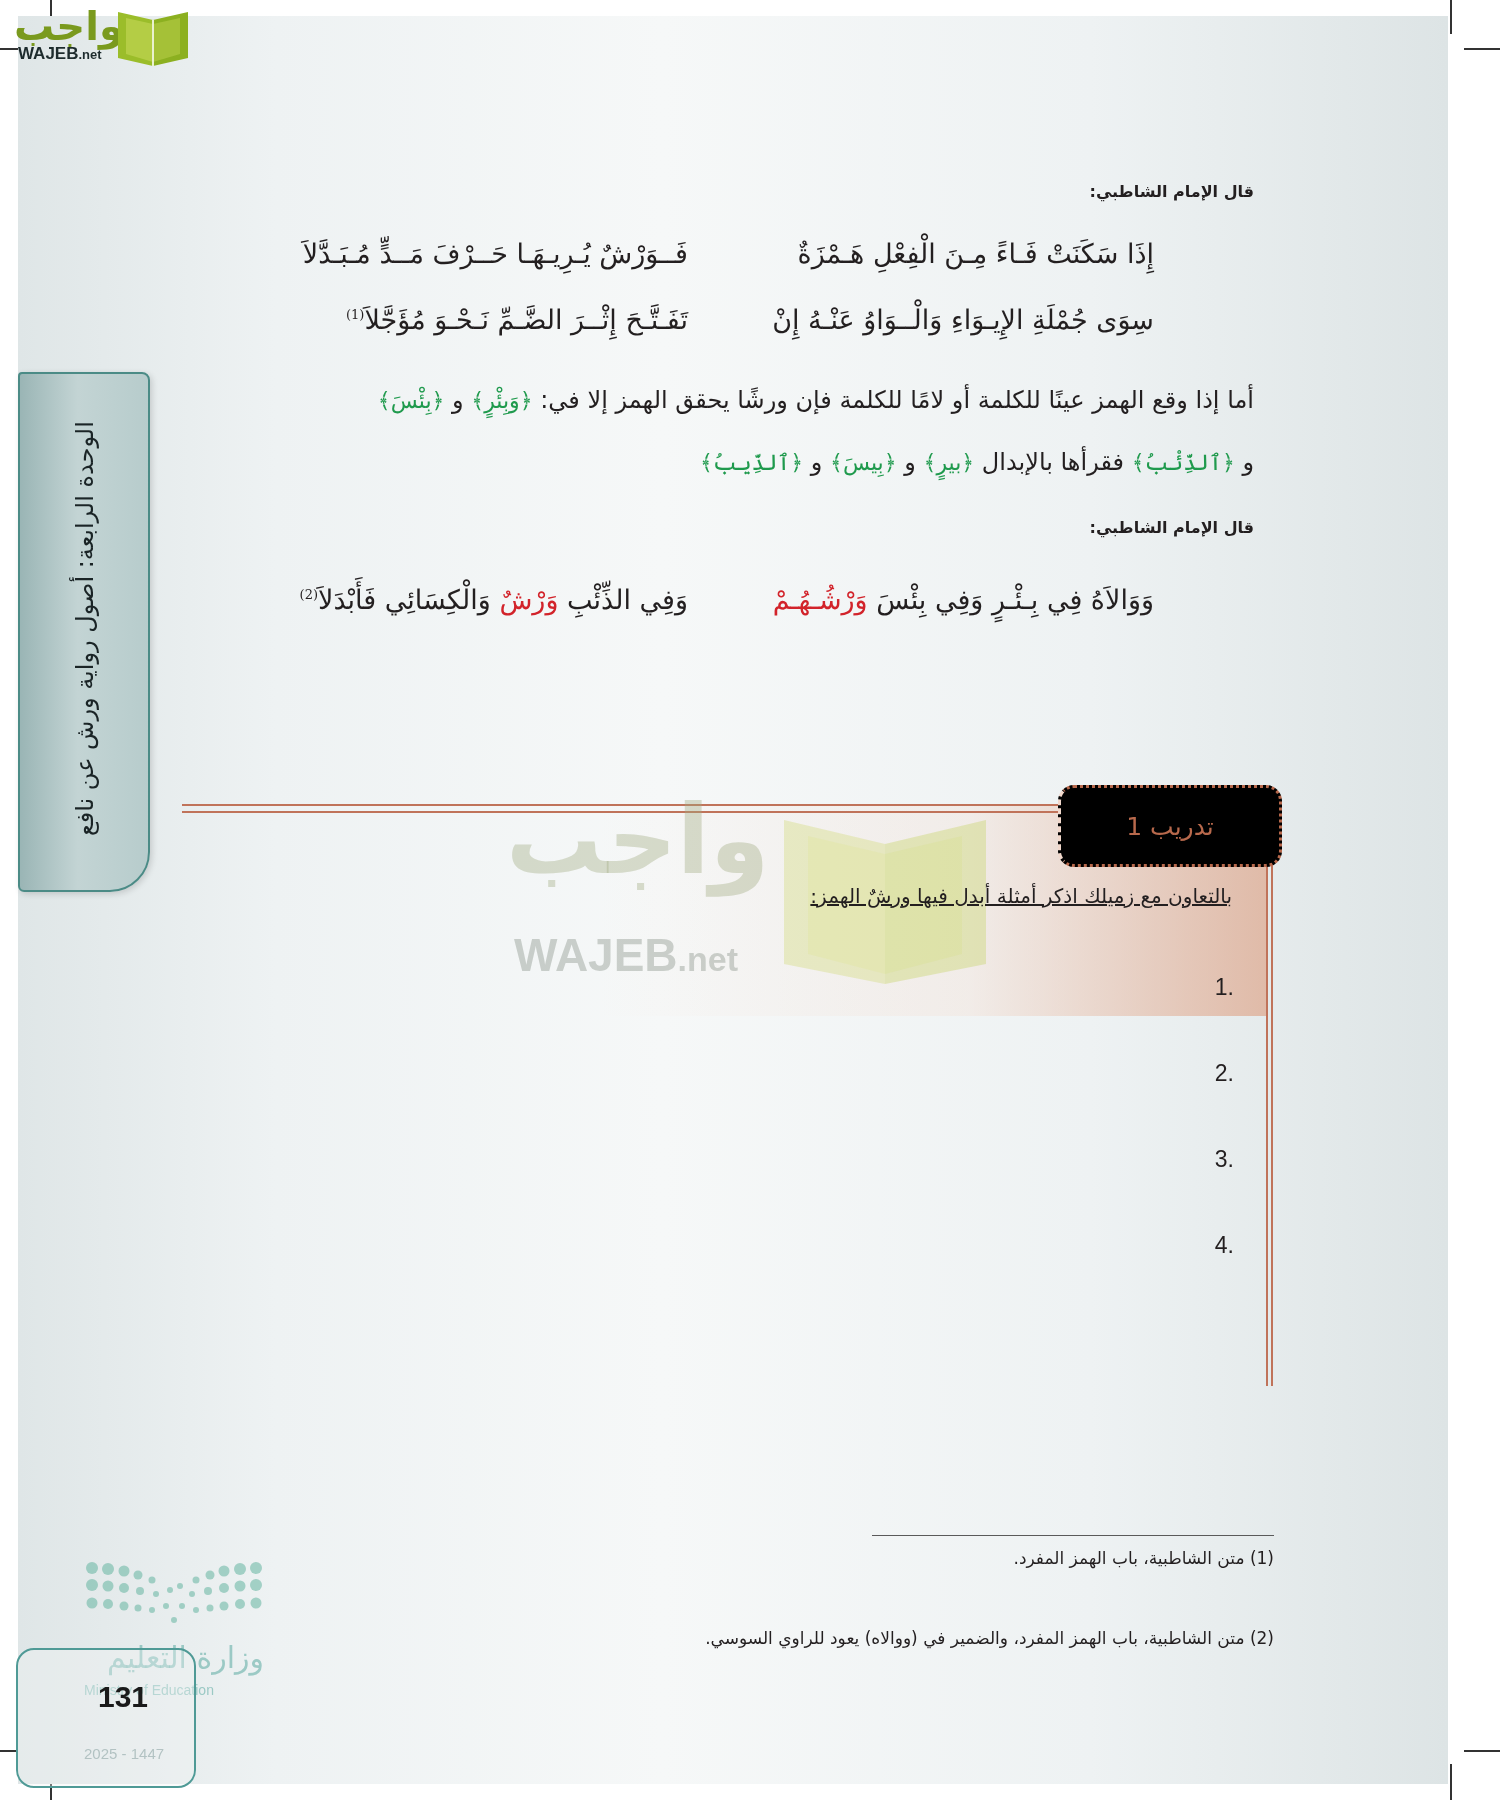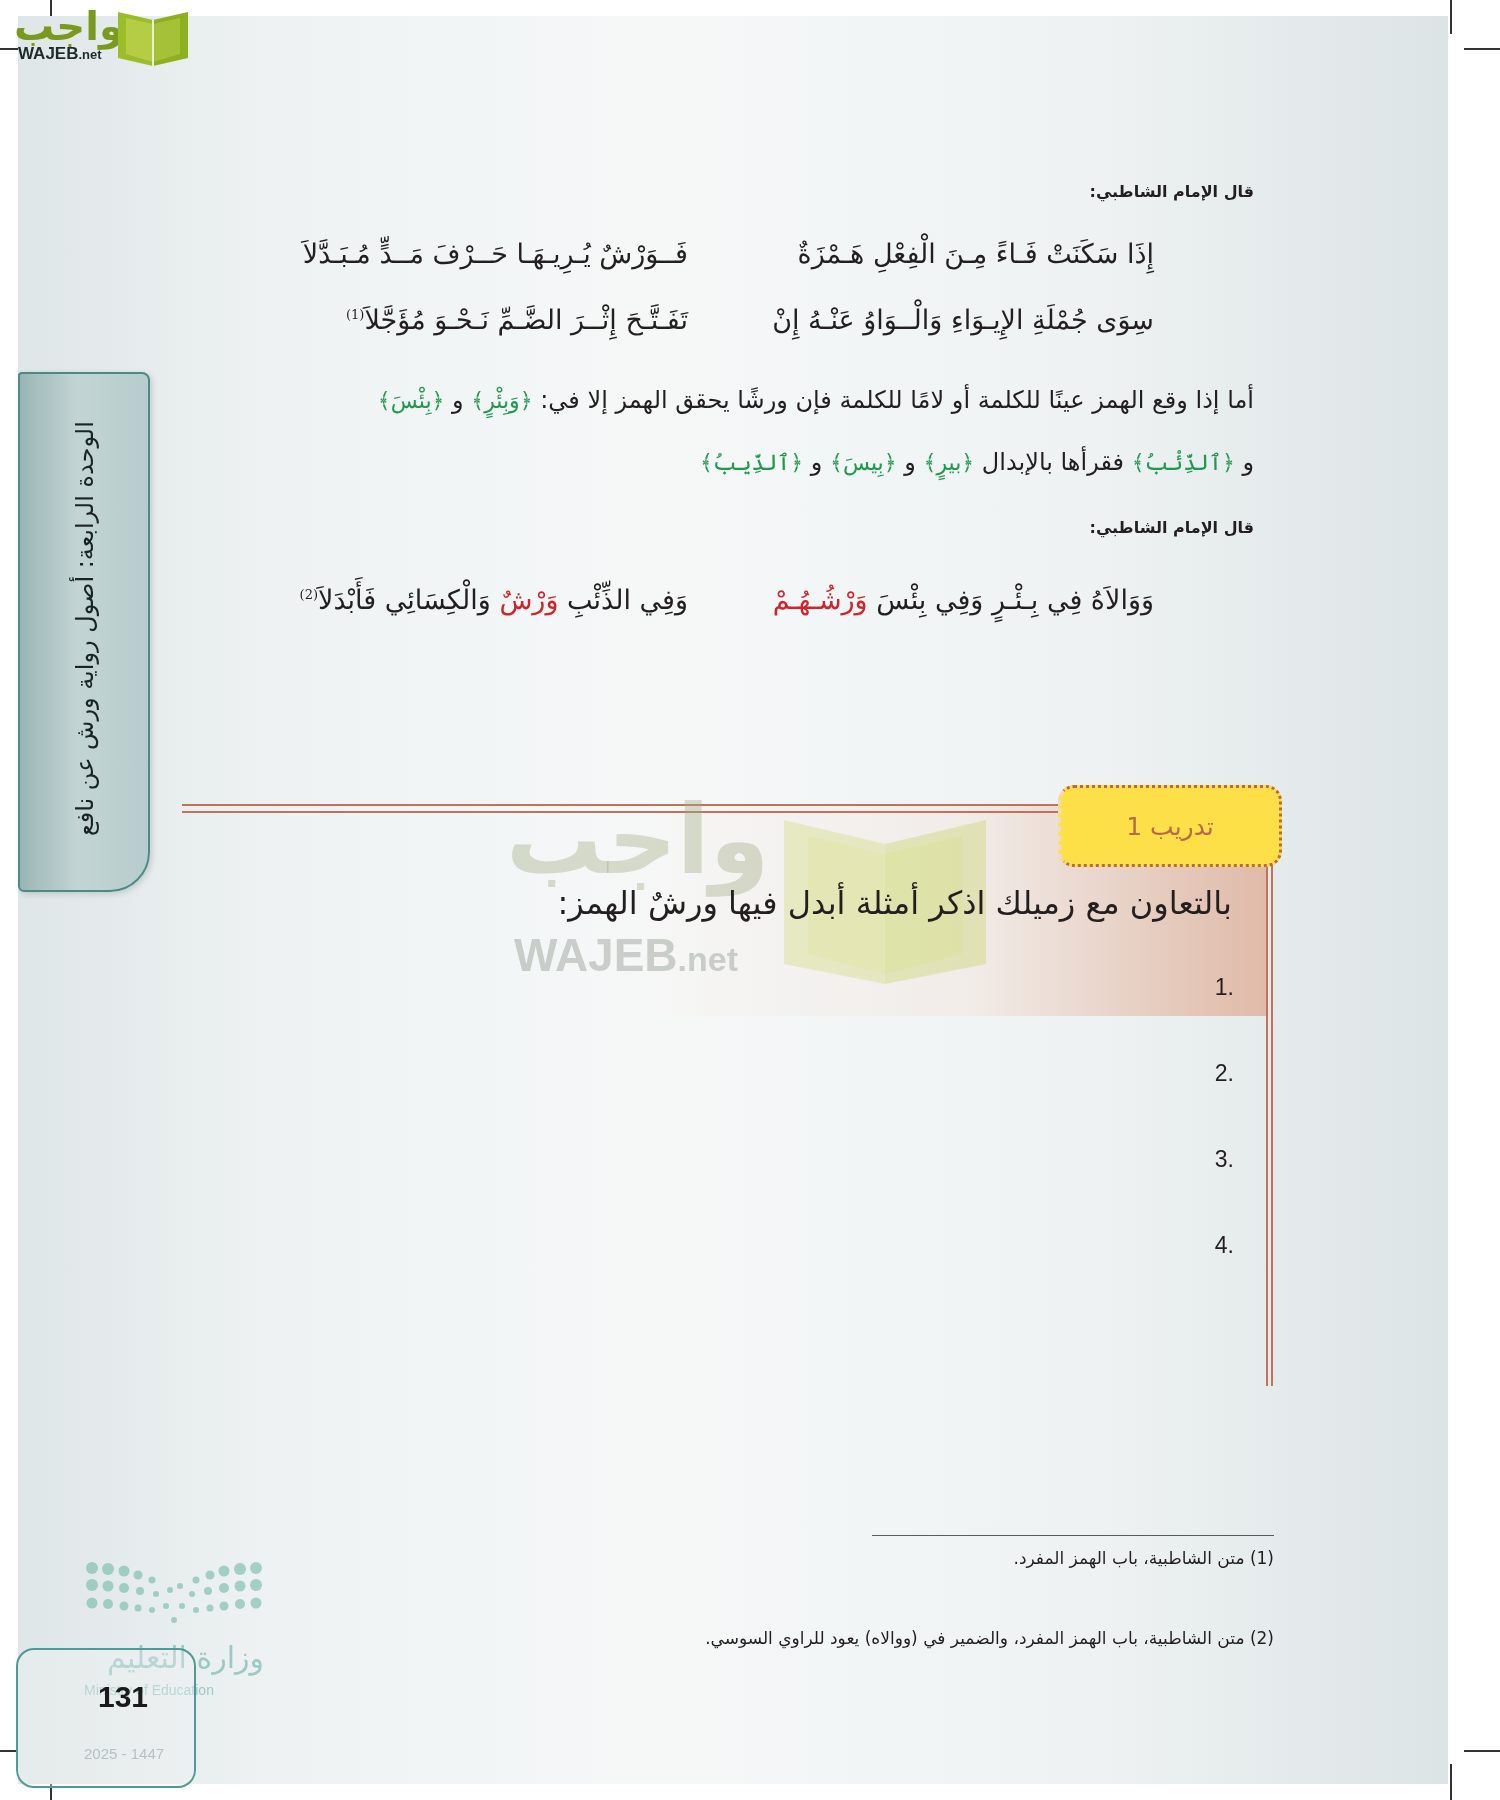--- a/index.html
+++ b/index.html
@@ -54,28 +54,28 @@
   .ex-panel {
     position: absolute; left: 600px; top: 806px; width: 668px; height: 210px;
     background: linear-gradient(90deg, rgba(255,255,255,0) 0%, rgba(244,222,210,0.35) 55%, rgba(222,170,145,0.75) 100%);
   }
   .ex-line-v {
     position: absolute; left: 1266px; top: 806px; width: 3px; height: 580px;
     border-left: 2px solid #c0735a; border-right: 2px solid #c0735a;
   }
   .ex-badge {
     position: absolute; left: 1058px; top: 785px; width: 218px; height: 76px;
-    background: #fde047; border-radius: 16px;
+    background: #000000; border-radius: 16px;
     border: 3px dotted #b8694c;
     border-left-style: dashed; border-left-color: #f1d8cc;
     border-bottom-color: #b8694c;
     display: flex; align-items: center; justify-content: center;
   }
   .ex-badge span { font-size: 25px; color: #b8694c; direction: rtl; }
-  .ex-prompt { position: absolute; right: 268px; top: 884px; font-size: 32px; direction: rtl; white-space: nowrap; color: #231f20; }
+  .ex-prompt { position: absolute; right: 268px; top: 884px; font-size: 20px; direction: rtl; white-space: nowrap; color: #231f20; text-decoration: underline; }
   .ex-item { position: absolute; right: 266px; font-size: 23px; color: #231f20; font-family: "Liberation Sans", sans-serif; direction: rtl; }
 
   
   .wm { position: absolute; left: 500px; top: 800px; width: 520px; height: 190px; pointer-events: none; }
   .wm .ar { position: absolute; left: 6px; top: -16px; font-size: 96px; font-weight: bold; color: rgba(160,172,130,0.38); direction: rtl; }
   .wm .en { position: absolute; left: 14px; top: 128px; font-size: 46px; font-weight: bold; color: rgba(130,140,130,0.38); font-family: "Liberation Sans", sans-serif; }
   .wm .en small { font-size: 34px; }
   .wm .book { position: absolute; left: 274px; top: 14px; width: 222px; height: 170px; }
 
   

